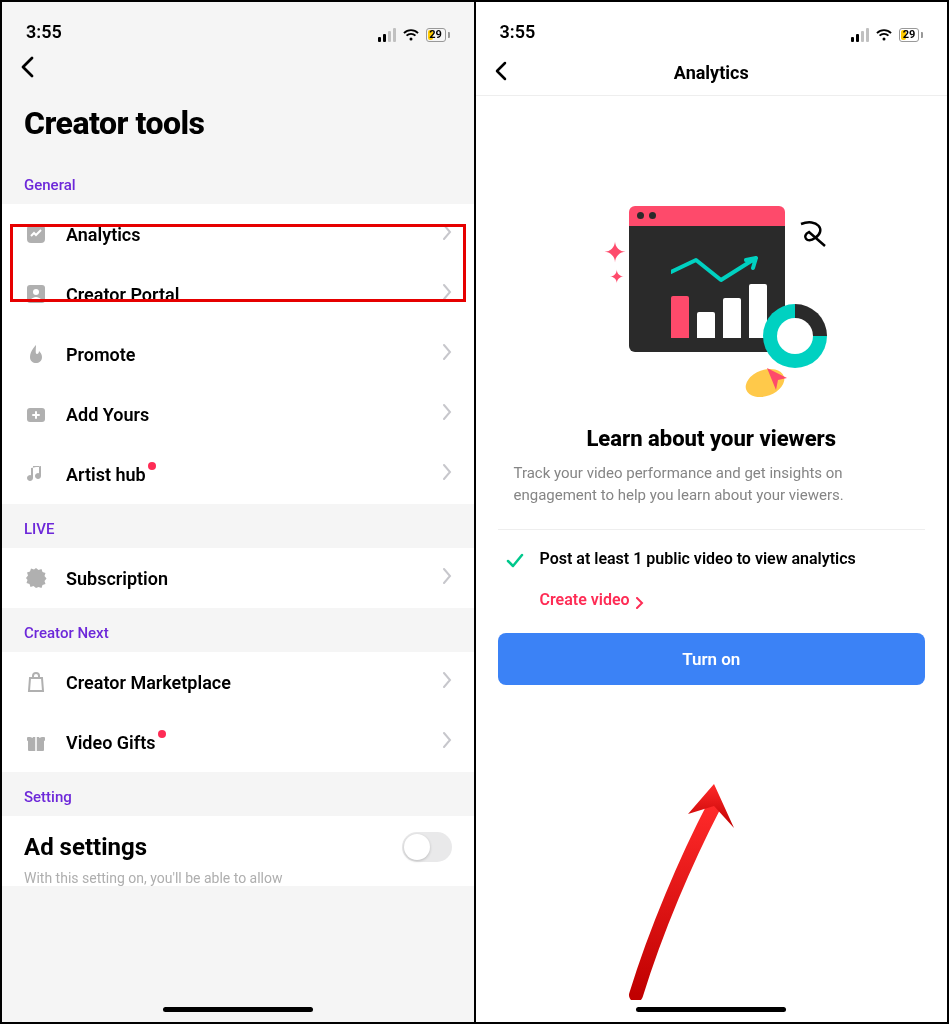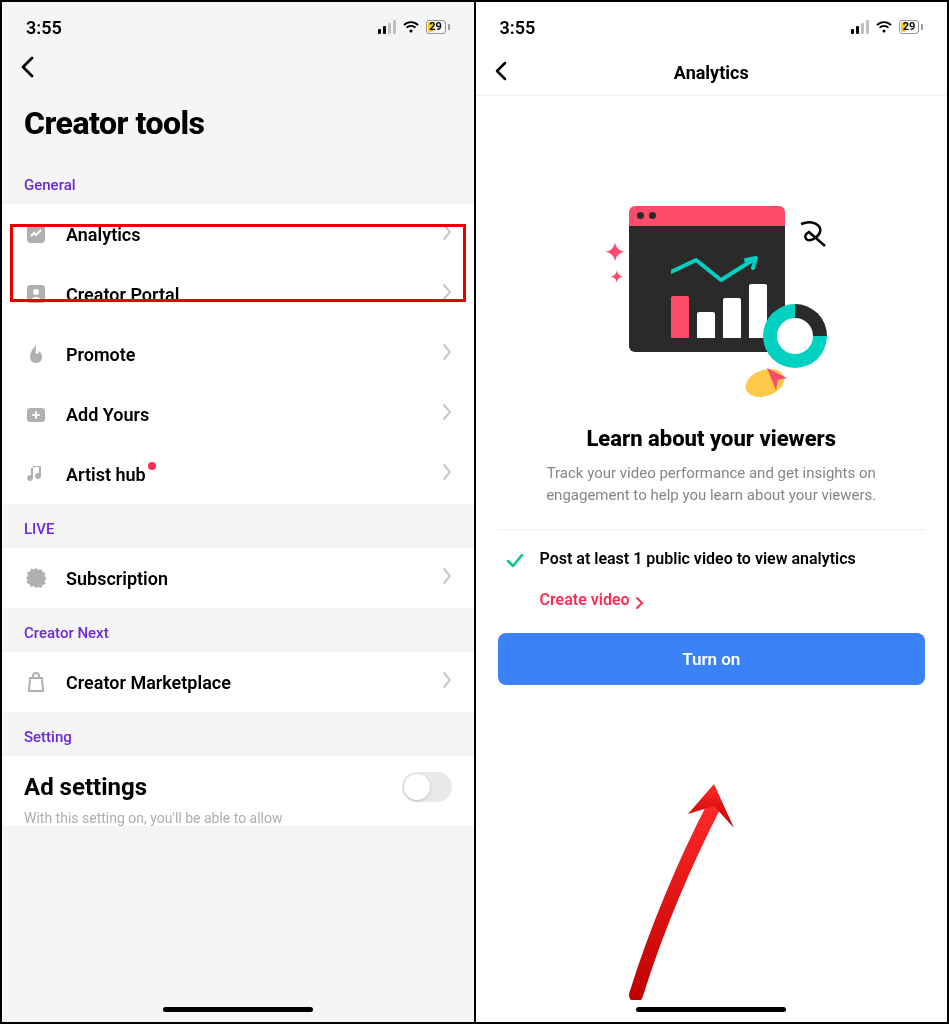--- a/index.html
+++ b/index.html
@@ -1,21 +1,21 @@
 <!DOCTYPE html>
 <html><head>
 <meta charset="utf-8">
 <style>
 * { margin: 0; padding: 0; box-sizing: border-box; }
 body { font-family: -apple-system, BlinkMacSystemFont, "Segoe UI", Roboto, Helvetica, Arial, sans-serif; background: #fff; width: 949px; height: 1024px; overflow: hidden; }
 .container { display: flex; width: 949px; height: 1024px; border: 2px solid #000; }
 .pane { flex: 1; position: relative; background: #f5f5f5; overflow: hidden; }
 .pane-right { background: #fff; }
 .divider { width: 2px; background: #000; }
-.status-bar { display: flex; justify-content: space-between; align-items: center; padding: 10px 24px 6px; font-size: 17px; font-weight: 600; height: 46px; gap: 40px; }
+.status-bar { display: flex; justify-content: space-between; align-items: flex-end; padding: 10px 24px 6px; font-size: 17px; font-weight: 600; height: 46px; gap: 40px; }
 .status-left { font-weight: 600; font-size: 18px; }
 .status-right { display: flex; align-items: center; gap: 6px; }
 .signal-bars { display: flex; align-items: flex-end; gap: 2px; }
 .signal-bar { width: 3px; background: #000; border-radius: 1px; }
 .signal-bar.dim { background: #c0c0c0; }
 .signal-bar:nth-child(1) { height: 5px; }
 .signal-bar:nth-child(2) { height: 8px; }
 .signal-bar:nth-child(3) { height: 11px; }
 .signal-bar:nth-child(4) { height: 14px; }
 .wifi-icon svg { display: block; }
@@ -54,21 +54,21 @@
 .illus-line { position: absolute; top: 32px; left: 42px; width: 110px; height: 40px; }
 .illus-pie { position: absolute; right: -6px; bottom: 18px; width: 64px; height: 64px; border-radius: 50%; background: conic-gradient(#2a2a2a 0 90deg, #00d1c1 90deg 360deg); }
 .illus-pie-center { position: absolute; left: 14px; top: 14px; width: 36px; height: 36px; background: #fff; border-radius: 50%; }
 .illus-sparkle { position: absolute; color: #fe4a6b; }
 .illus-sparkle.s1 { left: 2px; top: 30px; font-size: 28px; }
 .illus-sparkle.s2 { left: 8px; top: 60px; font-size: 18px; }
 .illus-cursor { position: absolute; right: 30px; bottom: -6px; }
 .illus-blob { position: absolute; right: 36px; bottom: -10px; width: 40px; height: 26px; background: #ffc94a; border-radius: 50%; transform: rotate(-20deg); }
 .illus-squiggle { position: absolute; right: -10px; top: 14px; }
 .headline { text-align: center; font-size: 22px; font-weight: 800; padding: 0 30px 12px; }
-.subtext { text-align: center; font-size: 15px; color: #858585; padding: 0 38px 22px; line-height: 1.45; }
+.subtext { text-align: left; font-size: 15px; color: #858585; padding: 0 38px 22px; line-height: 1.45; }
 .hr { height: 1px; background: #eee; margin: 0 22px 18px; }
 .req-row { display: flex; align-items: flex-start; padding: 0 28px 8px; gap: 14px; }
 .req-check { color: #00c88c; flex-shrink: 0; margin-top: 2px; }
 .req-text { font-size: 16px; font-weight: 600; line-height: 1.4; }
 .req-link { color: #fe2c55; font-size: 16px; font-weight: 600; padding: 6px 0 0 64px; display: flex; align-items: flex-end; gap: 6px; cursor: pointer; }
 .primary-btn { margin: 24px 22px 0; background: #3b82f6; color: #fff; text-align: center; padding: 16px 0; border-radius: 8px; font-size: 17px; font-weight: 600; cursor: pointer; }
 .home-indicator { position: absolute; bottom: 10px; left: 50%; transform: translateX(-50%); width: 150px; height: 5px; background: #000; border-radius: 3px; }
 .setting-row { display: flex; align-items: center; padding: 16px 22px 6px; background: #fff; }
 .setting-row .label { flex: 1; font-size: 24px; font-weight: 700; }
 .toggle { width: 50px; height: 30px; background: #e9e9ea; border-radius: 15px; position: relative; }
@@ -200,20 +200,33 @@
         <span class="icon-slot">
             <svg width="20" height="22" viewBox="0 0 20 22">
               <path d="M4 7h12l1 13H3L4 7zm3 0V5a3 3 0 016 0v2" stroke="#b0b0b0" stroke-width="2" fill="none"></path>
             </svg>
           </span>
         <span class="label">Creator Marketplace</span>
         <span class="chevron"><svg width="9" height="16" viewBox="0 0 9 16">
               <path d="M1 1l6 7-6 7" stroke="#c7c7cc" stroke-width="2" fill="none" stroke-linecap="round"></path>
             </svg></span>
       </div>
+      <div class="list-item">
+        <span class="icon-slot">
+            <svg width="22" height="22" viewBox="0 0 22 22">
+              <rect x="3" y="9" width="16" height="11" rx="1" fill="#b0b0b0"></rect>
+              <rect x="2" y="6" width="18" height="4" rx="1" fill="#b0b0b0"></rect>
+              <path d="M11 6v14M8 6c-2 0-3-1-3-2s1-2 2-2c2 0 4 4 4 4s2-4 4-4c1 0 2 1 2 2s-1 2-3 2" stroke="#fff" stroke-width="1.5" fill="none"></path>
+            </svg>
+          </span>
+        <span class="label"><span>Video Gifts</span><span class="badge-dot"></span></span>
+        <span class="chevron"><svg width="9" height="16" viewBox="0 0 9 16">
+              <path d="M1 1l6 7-6 7" stroke="#c7c7cc" stroke-width="2" fill="none" stroke-linecap="round"></path>
+            </svg></span>
+      </div>
     </div>
 
     <div class="section-header">Setting</div>
     <div class="setting-row">
       <span class="label">Ad settings</span>
       <div class="toggle">
           <div class="toggle-knob"></div>
         </div>
     </div>
     <div class="setting-desc">With this setting on, you'll be able to allow</div>

